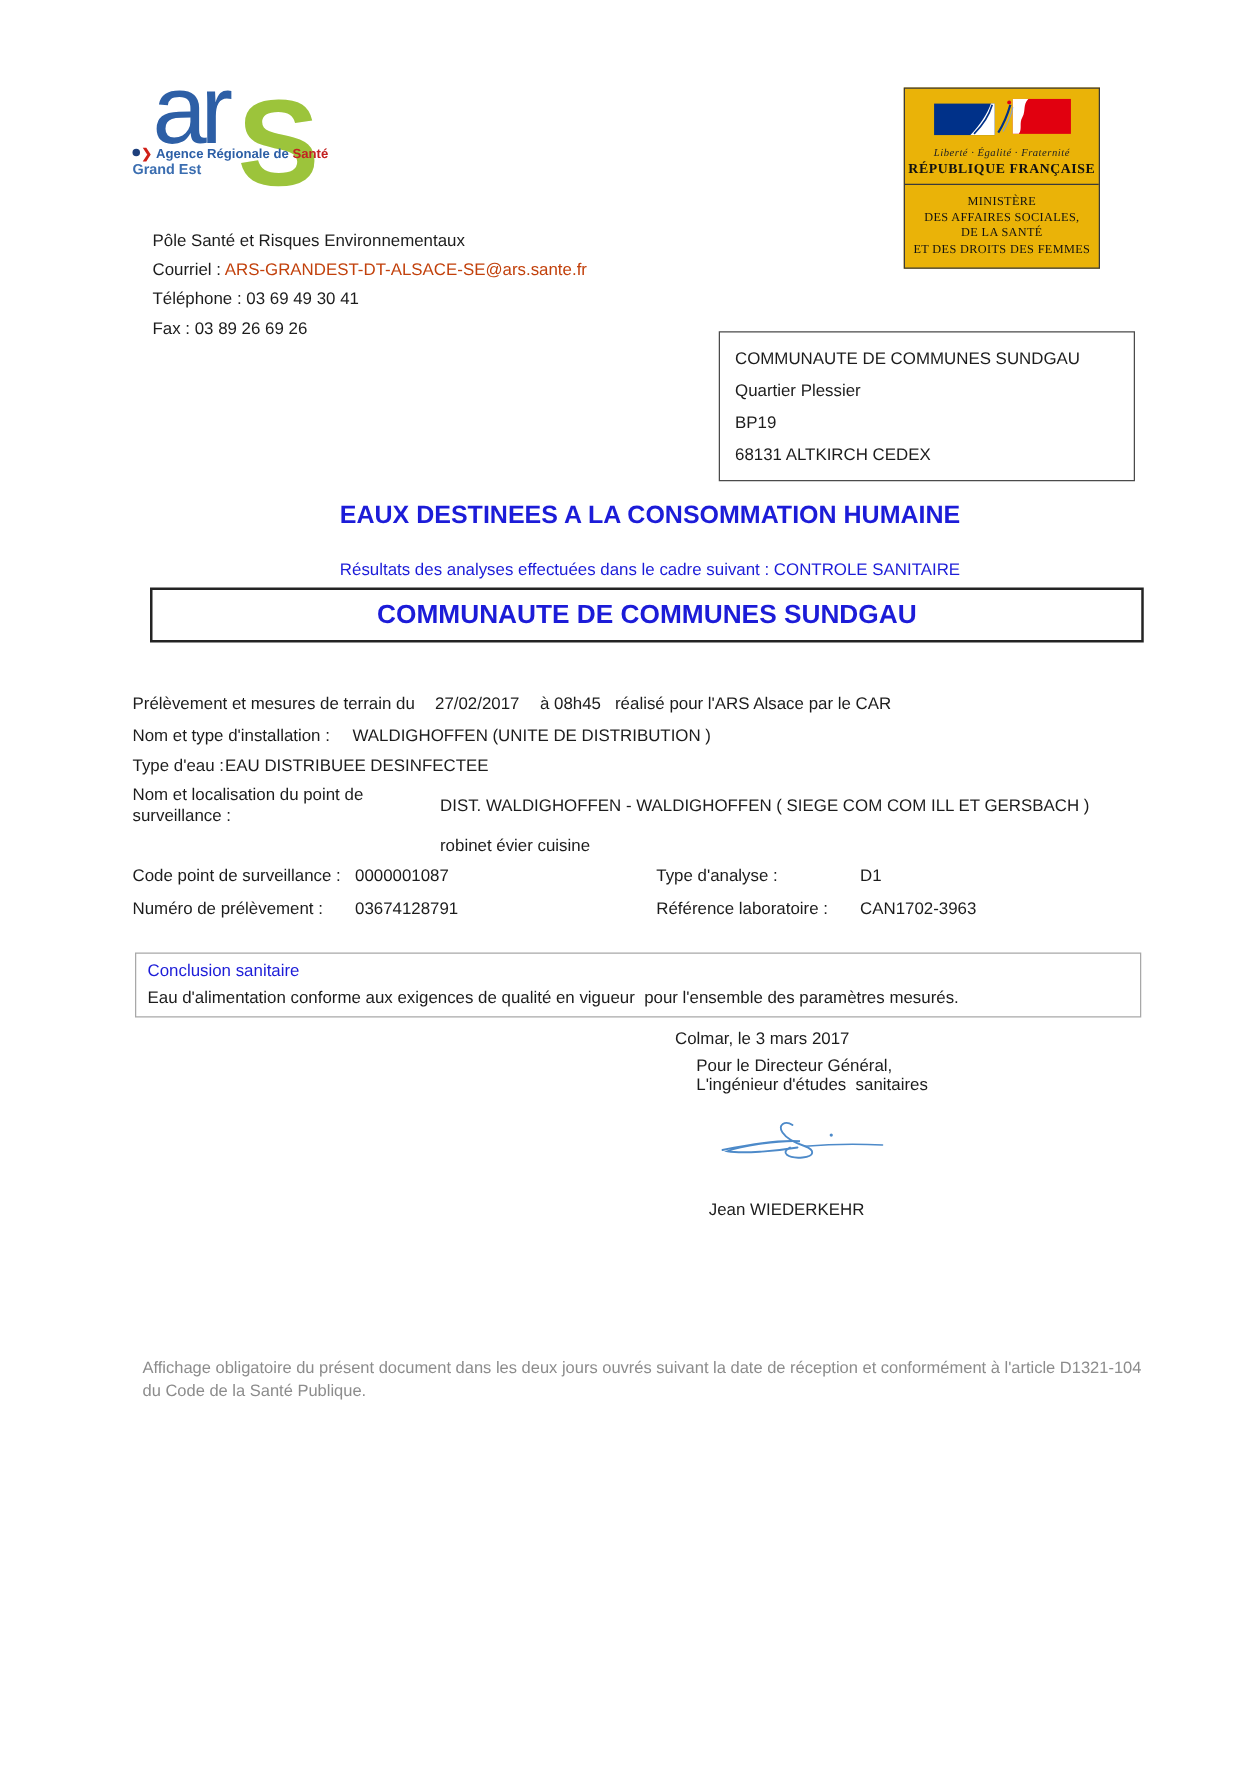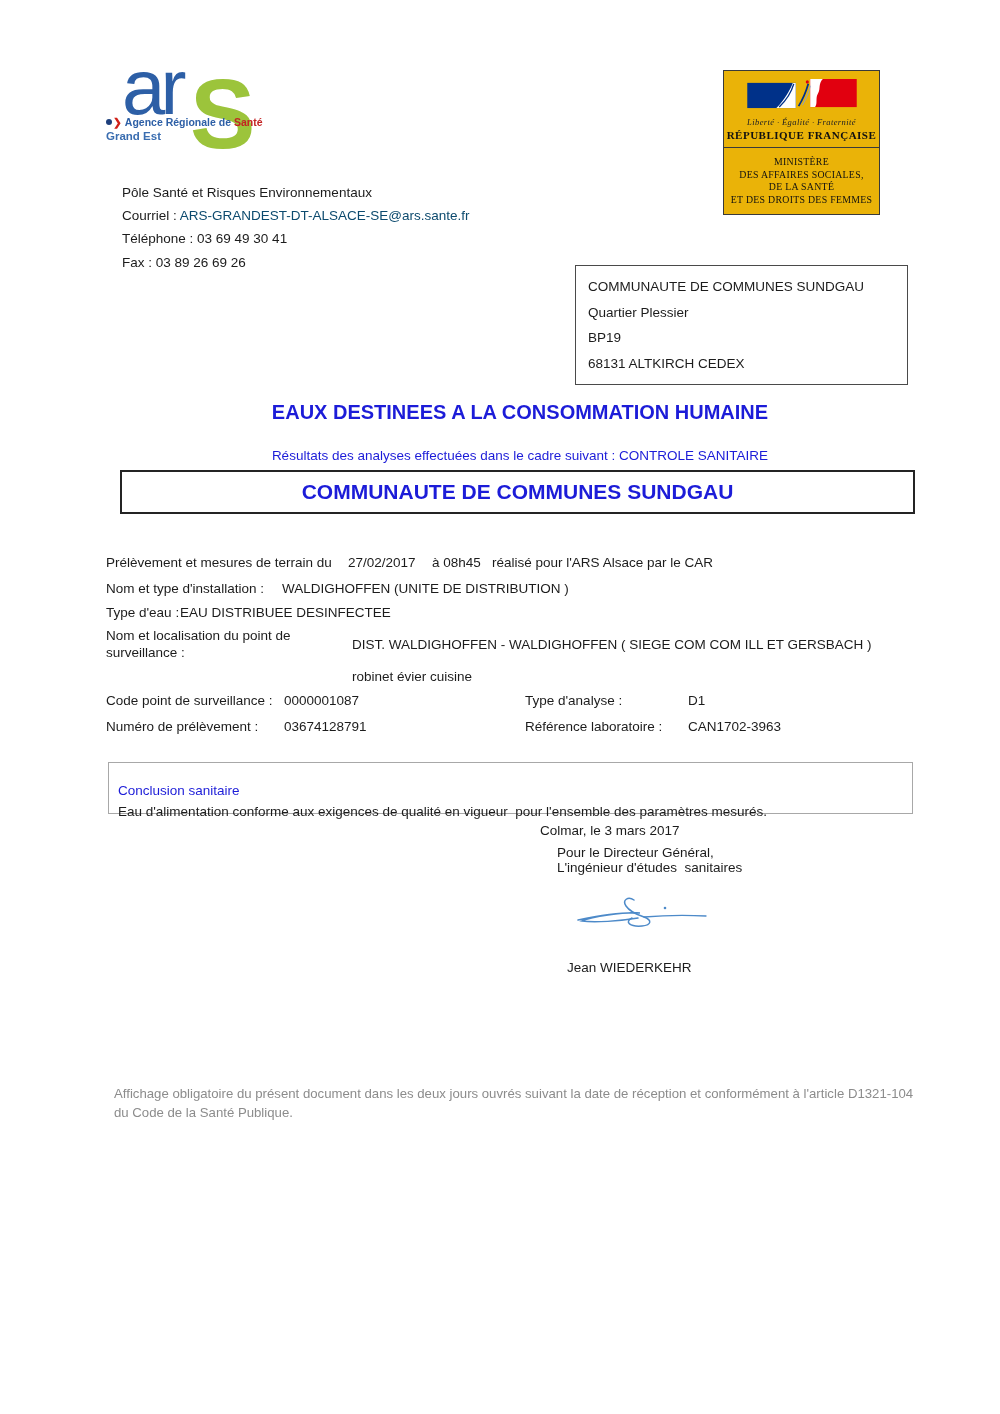--- a/index.html
+++ b/index.html
@@ -19,21 +19,21 @@
   .ars-s  { position:absolute; left:84px; top:1px; font-size:98px; font-weight:bold;
             color:#9cc43b; line-height:1; }
   .ars-tagline { position:absolute; left:0; top:52px; font-size:10.5px; font-weight:bold; color:#2d5fa6; }
   .ars-dot { display:inline-block; width:6px; height:6px; border-radius:50%; background:#1d3f7c; margin-right:1px; vertical-align:1px; }
   .ars-chev { color:#d02018; font-weight:bold; margin-right:3px; }
   .ars-sante { color:#c32222; margin-left:3px;text-align:center; }
   .ars-region { position:absolute; left:0; top:66px; font-size:11.5px; font-weight:600; color:#3a6db0; }
 
   
   .contact { position:absolute; left:122px; top:181px; line-height:23.2px; }
-  .contact a, .link { color:#0c4a6e; text-decoration:none; }
+  .contact a, .link { color:#c2410c; text-decoration:none; }
 
   
   .ministry { position:absolute; left:723px; top:70px; width:155px; border:1px solid #3a3a3a; background:#eab308; }
   .ministry-top { padding:8px 2px 6px 2px; text-align:center; border-bottom:1px solid #3a3a3a; }
   .ministry-motto { font-family:"Liberation Serif", serif; font-style:italic; font-size:8.5px;
                     letter-spacing:0.4px; color:#222; margin-top:4px; }
   .ministry-republic { font-family:"Liberation Serif", serif; font-weight:bold; font-size:11px;
                        letter-spacing:0.5px; color:#111; margin-top:2px; }
   .ministry-bottom { padding:8px 2px; text-align:center; font-family:"Liberation Serif", serif;
                      font-size:9.8px; letter-spacing:0.3px; color:#111; line-height:12.5px; }
@@ -50,21 +50,21 @@
                 border:2px solid #242424; display:flex; align-items:center; justify-content:center;
                 box-sizing:border-box; }
   .entity-box span { font-size:21px; font-weight:bold; color:#1c1cd8; }
 
   
   .frow { position:absolute; left:0; width:856px; height:18px; }
   .frow span { position:absolute; white-space:nowrap; }
 
   
   .conclusion { position:absolute; left:108px; top:762px; width:805px; height:52px;
-                border:1px solid #a8a8a8; box-sizing:border-box; padding:18px 9px; }
+                border:1px solid #a8a8a8; box-sizing:border-box; padding:4px 9px; }
   .conclusion-heading { color:#1c1cd8; line-height:20px; }
   .conclusion-text { color:#1c1c1c; line-height:21px; }
 
   
   .sig-place { left:540px; top:823px; }
   .sig-for   { left:557px; top:845px; }
   .sig-title { left:557px; top:860px; }
   .sig-name  { left:567px; top:960px; }
   .sig-svg   { position:absolute; left:572px; top:888px; }
 

